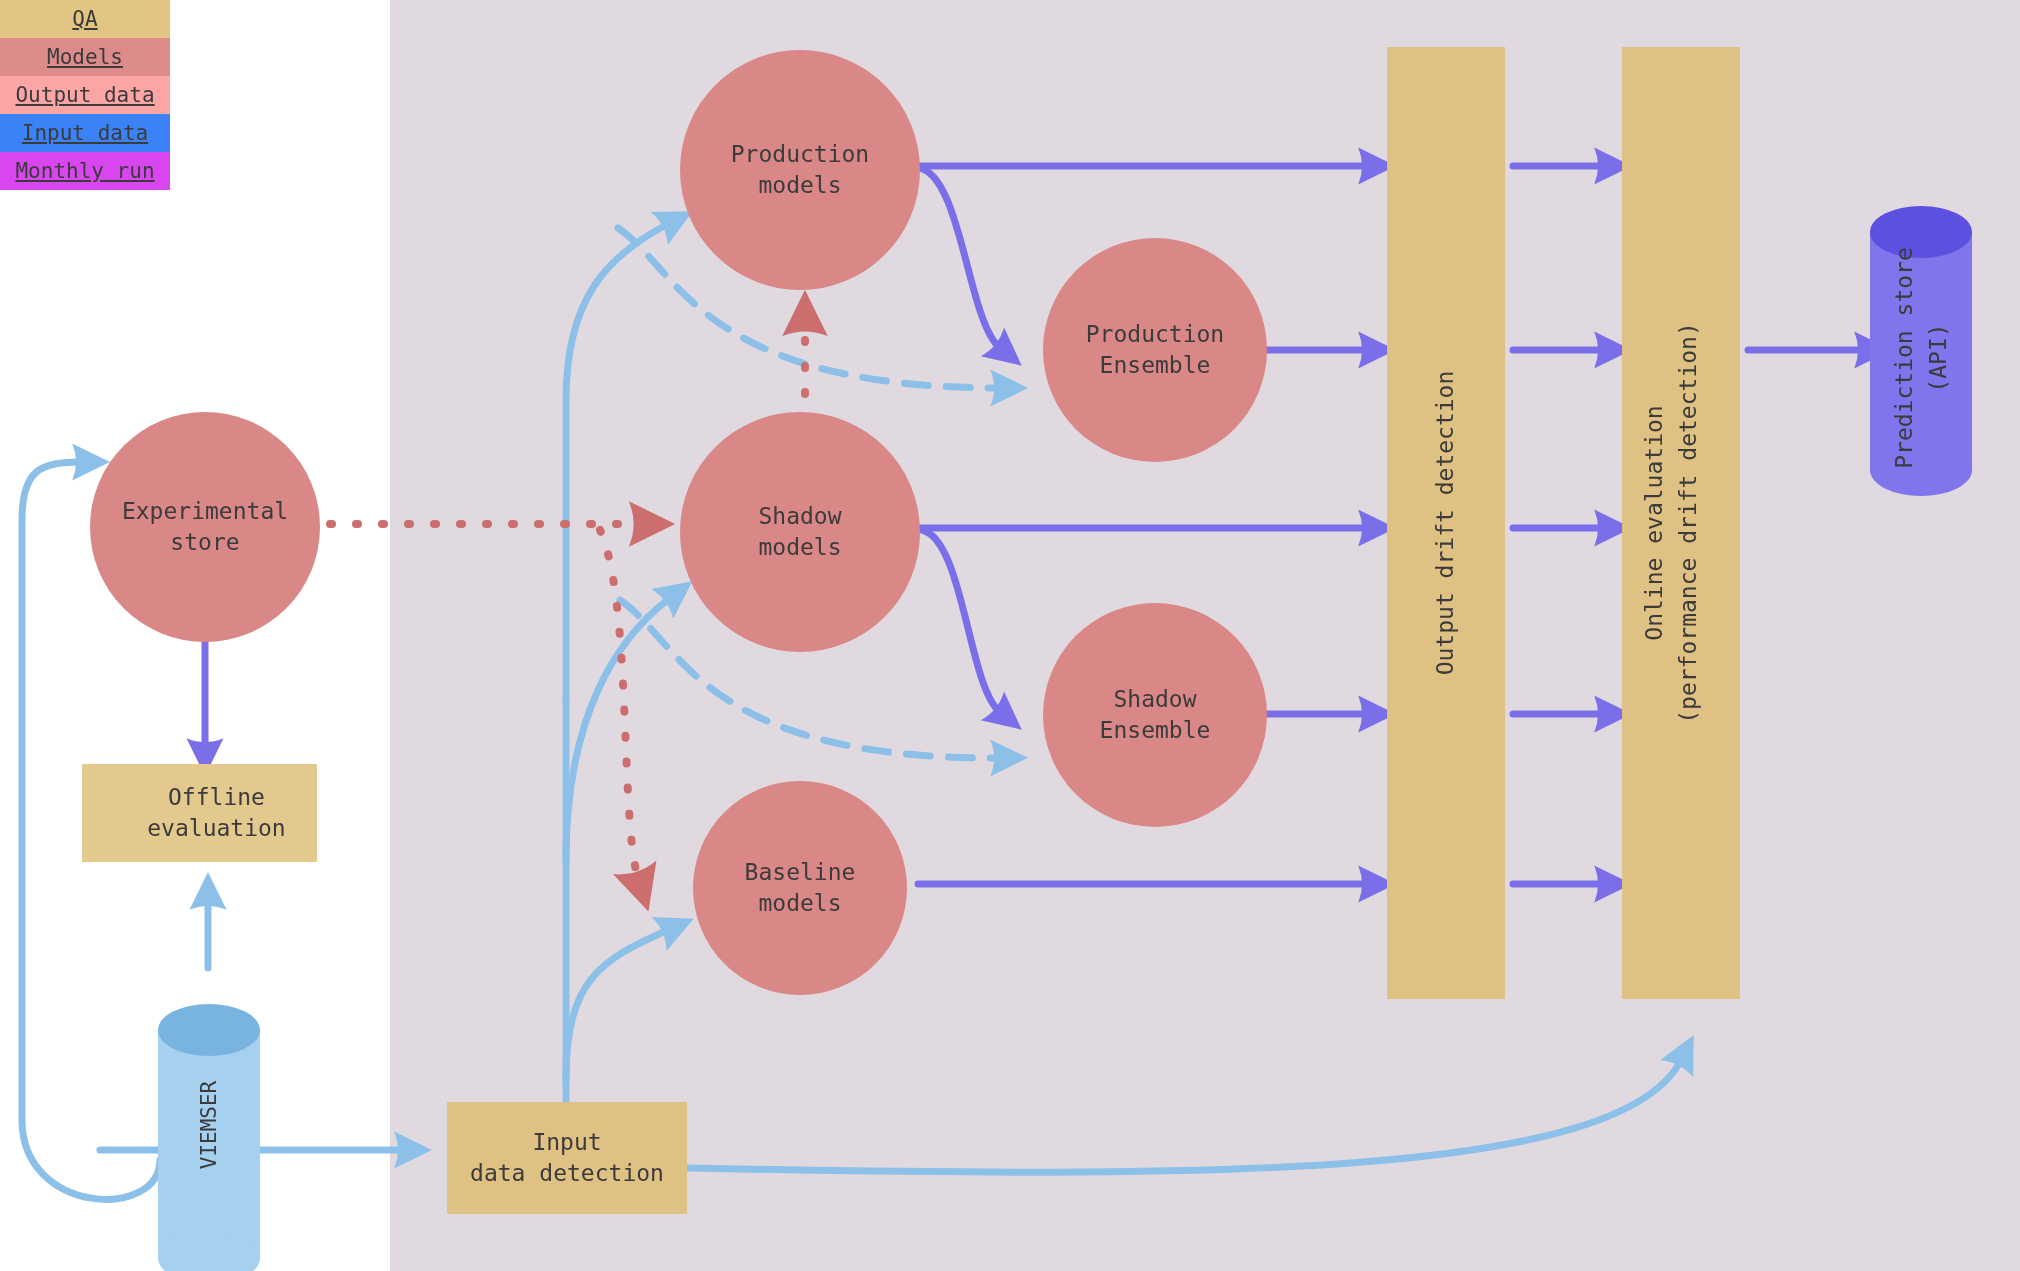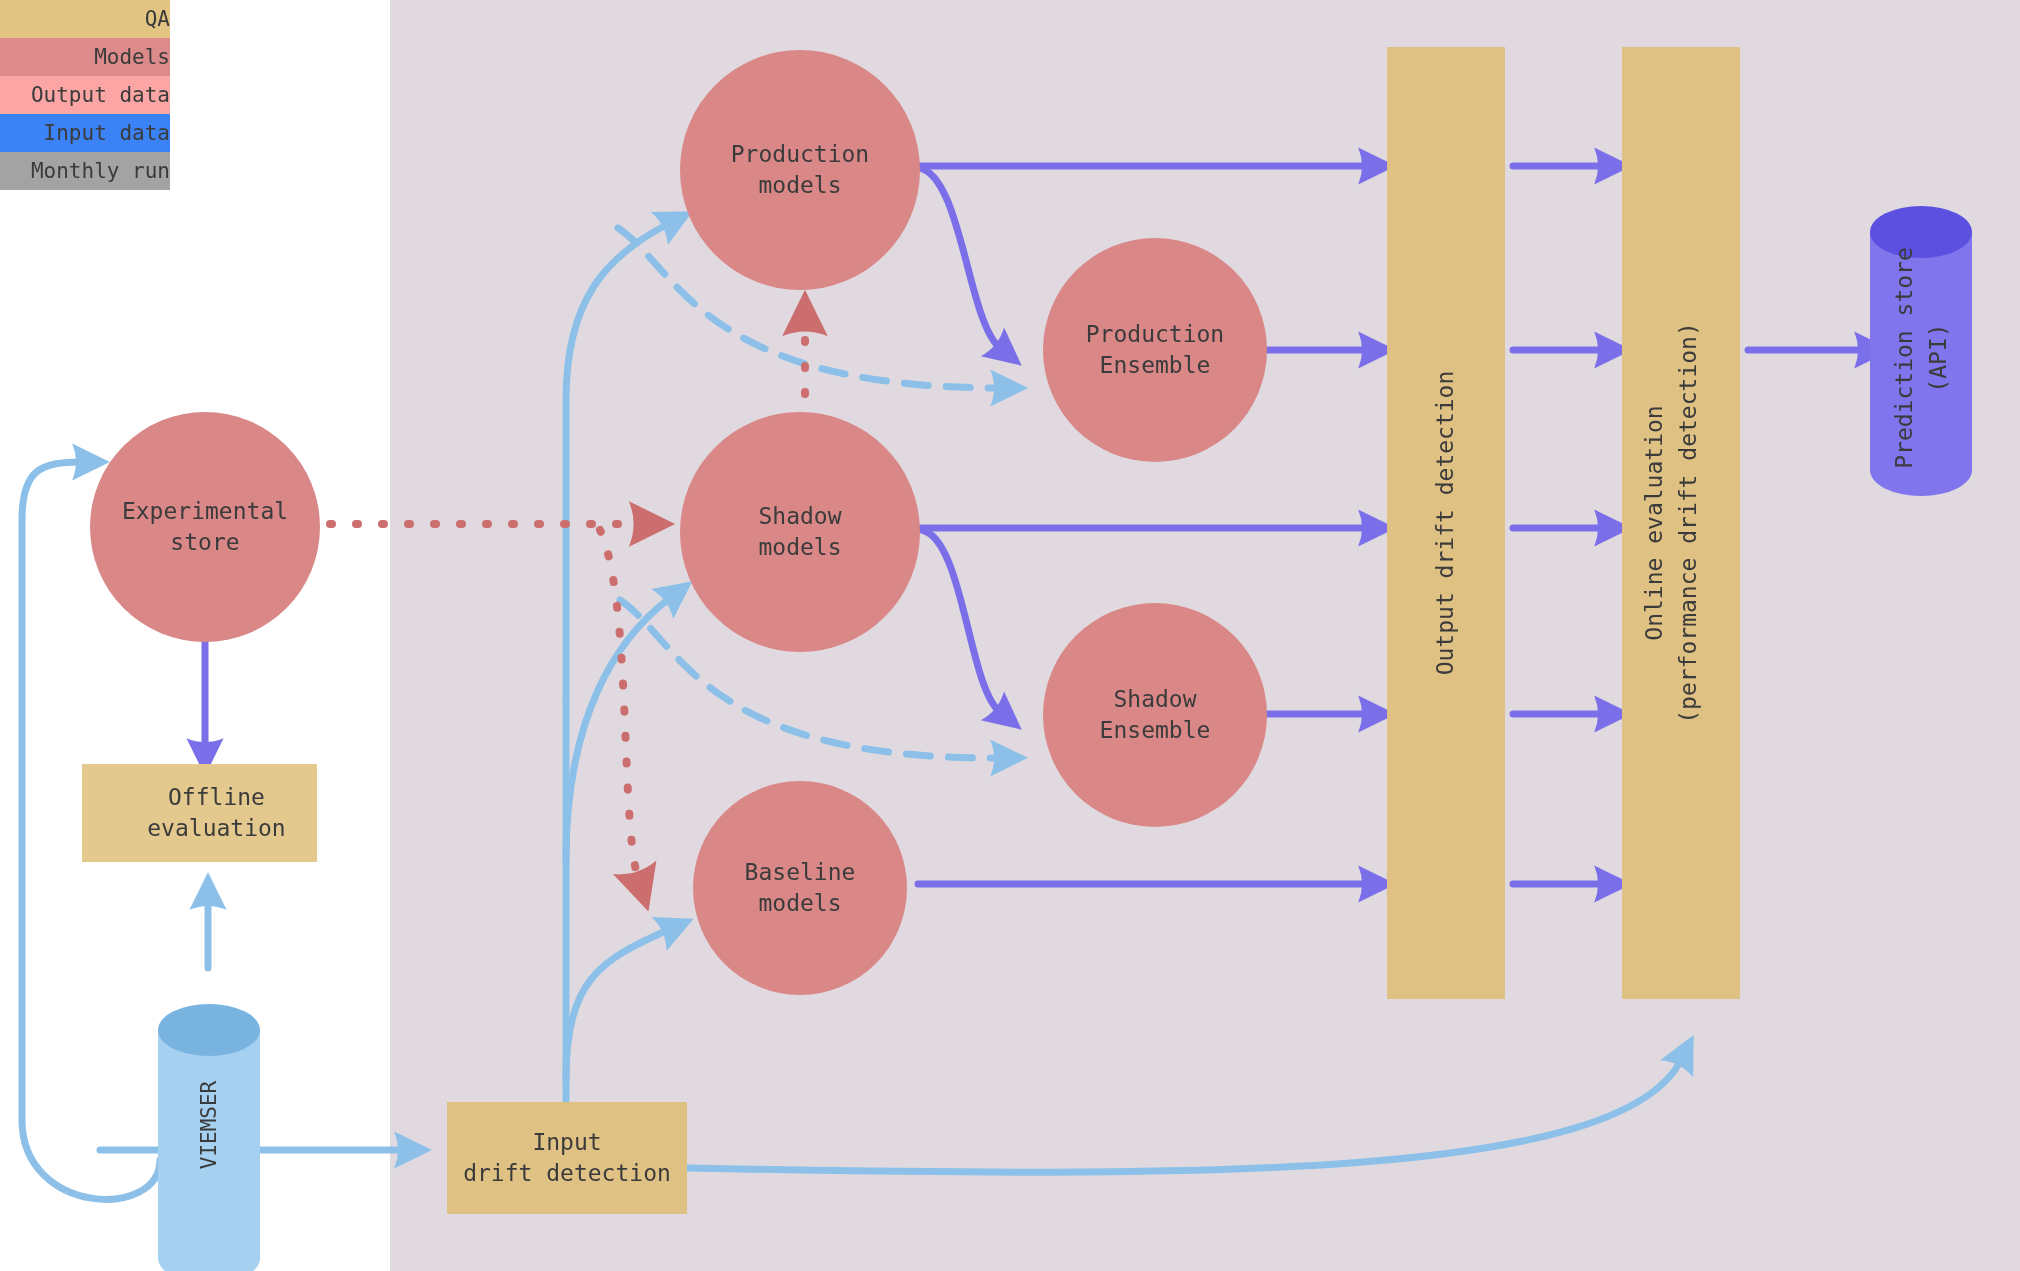--- a/index.html
+++ b/index.html
@@ -16,22 +16,22 @@
     display:flex;align-items:center;justify-content:center;
     text-align:center;
     color:#3b3b3b;
     font-size:23px;
     line-height:1.35;
     pointer-events:none;
     white-space:pre-line;
   }
   .legend{position:absolute;left:0;top:0;width:170px;}
   .legend-row{
-    height:38px;display:flex;align-items:center;justify-content:flex-end;
-    font-size:21px;color:#3b3b3b;
+    height:38px;display:flex;align-items:center;justify-content:center;
+    font-size:21px;color:#3b3b3b;text-decoration:underline;
   }
   .rot{
     transform:rotate(-90deg);
     transform-origin:center center;
     white-space:pre-line;
   }
 </style>
 </head>
 <body>
 
@@ -143,35 +143,35 @@
     </div>
     <div class="legend-row" style="background:#dc8a8a">
       <span>Models</span>
     </div>
     <div class="legend-row" style="background:#fca5a5">
       <span>Output data</span>
     </div>
     <div class="legend-row" style="background:#3b82f6">
       <span>Input data</span>
     </div>
-    <div class="legend-row" style="background:#a3a3a3">
+    <div class="legend-row" style="background:#d946ef">
       <span>Monthly run</span>
     </div>
   </div>
 
   <div class="node-label" style="left:85px;top:487px;width:240px;height:80px;">Experimental
 store</div>
 
   <div class="node-label" style="left:82px;top:774px;width:235px;height:78px;padding-left:17px;">Offline
 evaluation</div>
 
   <div class="node-label rot" style="left:109px;top:1105px;width:200px;height:40px;font-size:21px;">VIEMSER</div>
 
   <div class="node-label" style="left:442px;top:1113px;width:250px;height:90px;">Input
-drift detection</div>
+data detection</div>
 
   <div class="node-label" style="left:680px;top:130px;width:240px;height:80px;">Production
 models</div>
 
   <div class="node-label" style="left:680px;top:492px;width:240px;height:80px;">Shadow
 models</div>
 
   <div class="node-label" style="left:680px;top:848px;width:240px;height:80px;">Baseline
 models</div>
 

